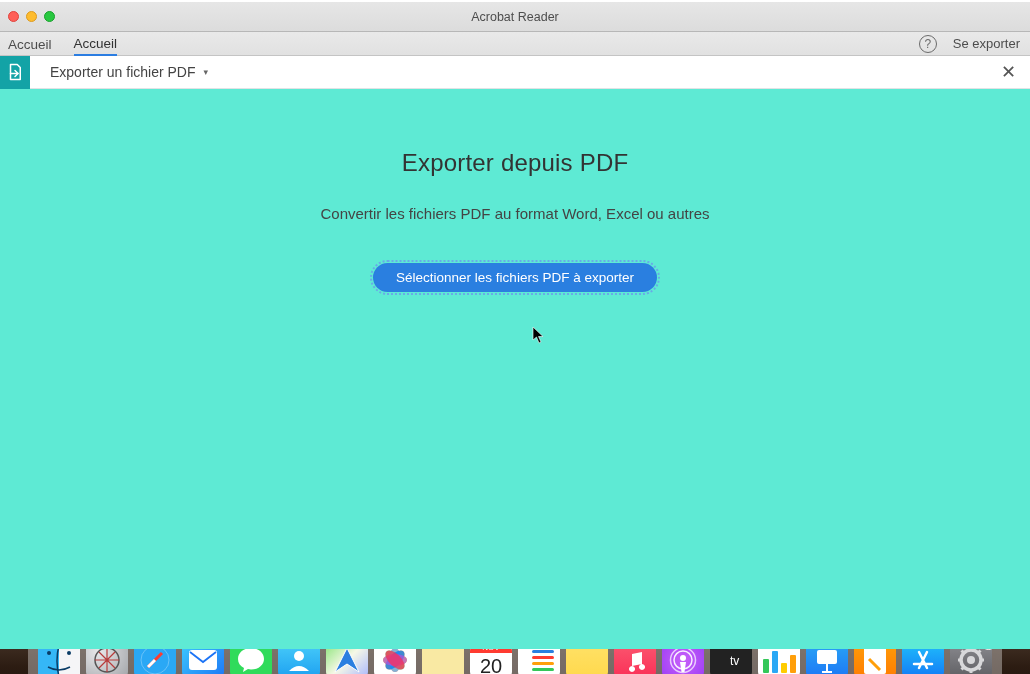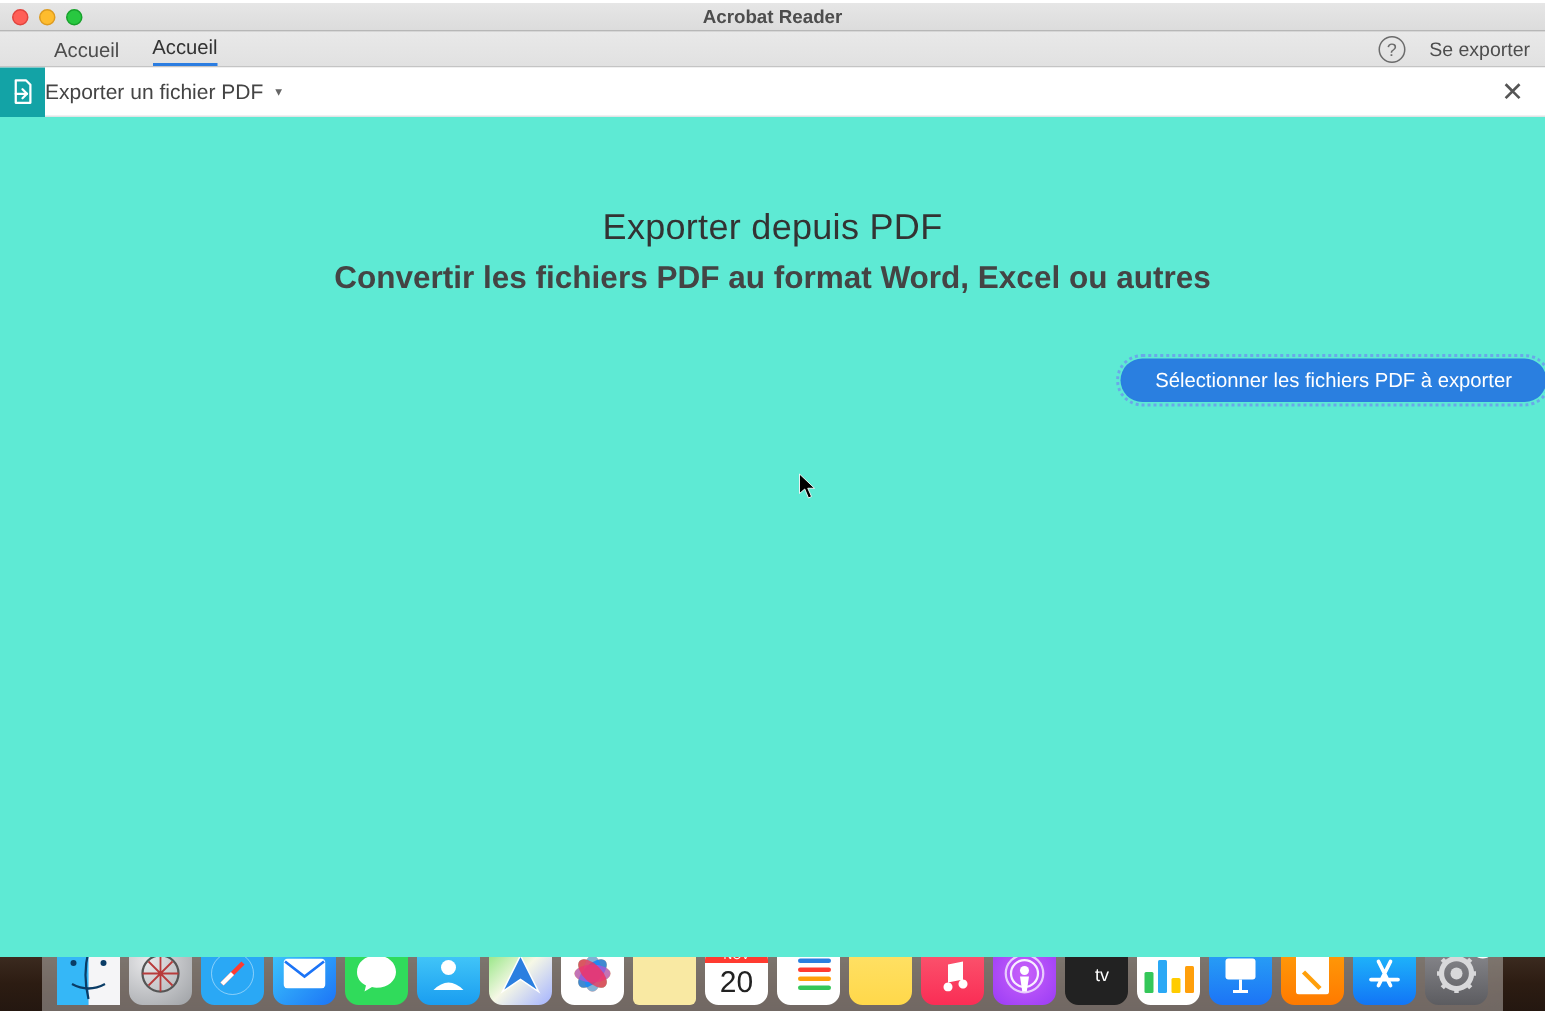--- a/index.html
+++ b/index.html
@@ -9,27 +9,26 @@
   
   .menubar {
     height: 2px;
     background: #fff;
     position: relative;
     overflow: hidden;
   }
 
   
   .titlebar {
-    height: 19px;
+    height: 30px;
     background: linear-gradient(#e6e6e6, #dcdcdc);
     border-bottom: 1px solid #b7b7b7;
     display: flex;
     align-items: center;
     position: relative;
-    font-weight: bold;
   }
   .traffic {
     display: flex;
     gap: 7px;
     padding-left: 8px;
     align-items: center;
   }
   .traffic span {
     width: 11px; height: 11px; border-radius: 50%;
     display: inline-block;
@@ -51,23 +50,22 @@
     height: 24px;
     background: linear-gradient(#e9e9e9, #e1e1e1);
     border-bottom: 1px solid #c4c4c4;
     display: flex;
     align-items: center;
     padding: 0 8px 0 8px;
   }
   .tabbar-left {
     display: flex;
     gap: 22px;
-    align-items: flex-end;
+    align-items: center;
     height: 100%;
-    margin-left: 28px;
   }
   .tab {
     font-size: 13.5px;
     color: #4d4d4d;
     padding: 4px 0 3px;
     cursor: pointer;
   }
   .tab.active {
     color: #333;
     font-weight: 500;
@@ -105,21 +103,21 @@
   }
   .tool-icon {
     width: 30px; height: 33px;
     background: #13a3a6;
     display: flex; align-items: center; justify-content: center;
   }
   .tool-icon svg { width: 18px; height: 18px; }
   .tool-name {
     font-size: 14px;
     color: #444;
-    padding-left: 0;
+    padding-left: 20px;
     display: flex;
     align-items: center;
     gap: 8px;
     cursor: pointer;
   }
   .chev { font-size: 9px; color: #666; }
   .subbar-close {
     margin-left: auto;
     padding-right: 14px;
     font-size: 18px;
@@ -139,29 +137,29 @@
     left: 0; right: 0;
     text-align: center;
   }
   .title {
     font-size: 24px;
     font-weight: 300;
     color: #333;
     letter-spacing: 0.2px;
   }
   .subtitle {
-    margin-top: 8px;
-    font-size: 21px;
-    font-weight: 700;
+    margin-top: 28px;
+    font-size: 15px;
+    font-weight: 400;
     color: #444;
   }
   .cta-wrap {
     margin-top: 42px;
     display: flex;
-    justify-content: flex-end;
+    justify-content: center;
   }
   .cta {
     background: #2a7fe0;
     color: #fff;
     font-size: 13.5px;
     border: none;
     border-radius: 14px;
     padding: 6px 22px;
     cursor: pointer;
     box-shadow: 0 0 0 1px #2a7fe0;

